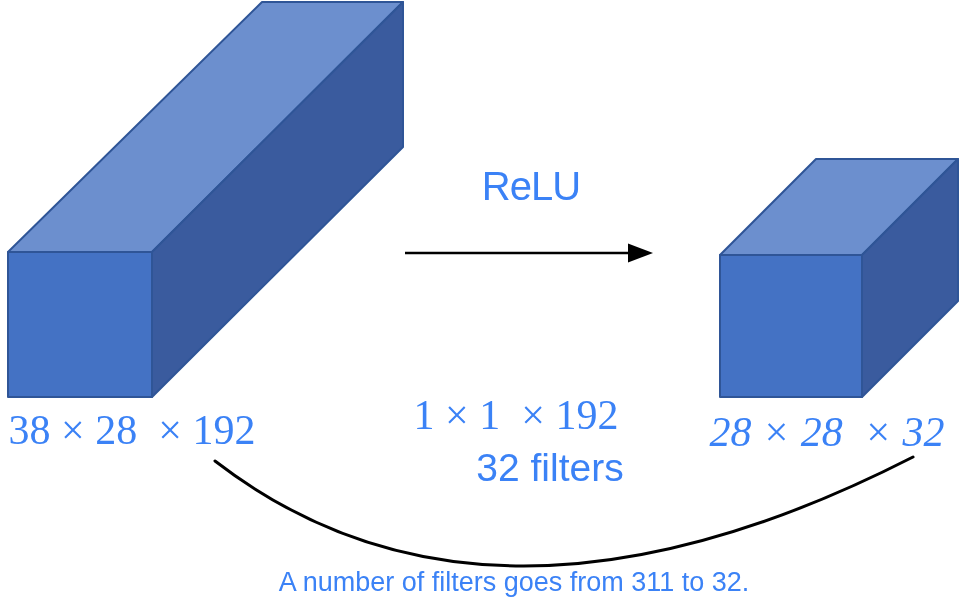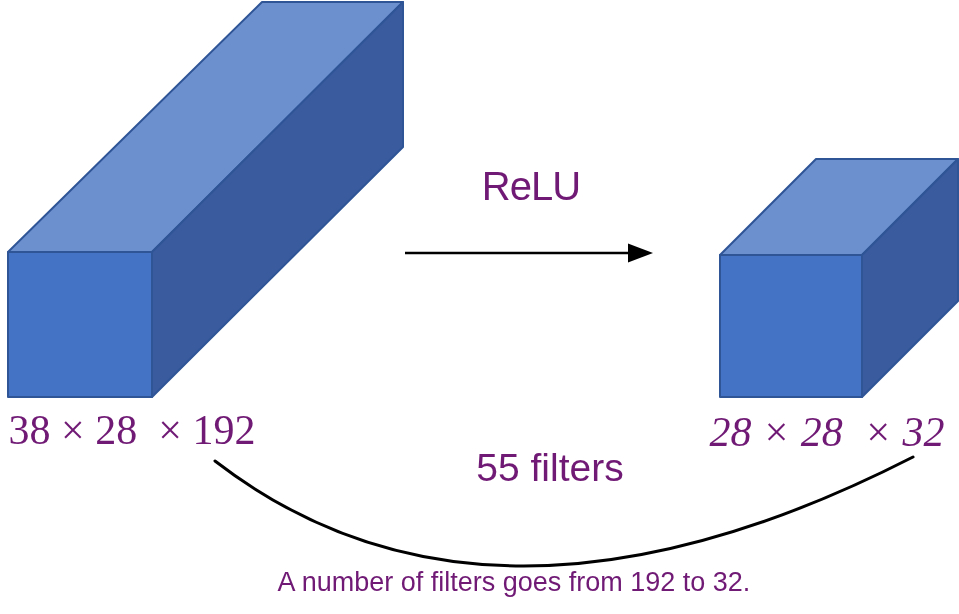--- a/index.html
+++ b/index.html
@@ -13,21 +13,21 @@
   }
   #shapes {
     position: absolute;
     left: 0; top: 0;
     width: 959px; height: 614px;
   }
   .label {
     position: absolute;
     transform: translateX(-50%);
     white-space: pre;
-    color: #701a75;
+    color: #3b82f6;
     line-height: 1;
   }
   .serif-label {
     font-family: "Liberation Serif", "DejaVu Serif", serif;
   }
   .sans-label {
     font-family: "Liberation Sans", "DejaVu Sans", sans-serif;
   }
   .relu-label    { left: 531px; top: 166px; font-size: 40px; letter-spacing: -1px; }
   .conv-label    { left: 538px; top: 278px; font-size: 43px; }
@@ -60,22 +60,23 @@
       <line x1="405" y1="253" x2="631" y2="253" stroke-width="2.5" stroke="#000000"></line>
       <polygon points="653,253 628,243.5 628,262.5" fill="#000000"></polygon>
     </g>
 
     <path d="M 215,461 Q 490,673 913,457" fill="none" stroke-width="3" stroke-linecap="round" stroke="#000000"></path>
   </svg>
 
   <div class="label sans-label relu-label">ReLU</div>
 
 
+  <div class="label serif-label kernel-label">1 × 1  × 192</div>
 
-  <div class="label sans-label filters-label">55 filters</div>
+  <div class="label sans-label filters-label">32 filters</div>
 
   <div class="label serif-label input-dims">38 × 28  × 192</div>
 
   <div class="label serif-label output-dims">28 × 28  × 32</div>
 
-  <div class="label sans-label caption-label">A number of filters goes from 192 to 32.</div>
+  <div class="label sans-label caption-label">A number of filters goes from 311 to 32.</div>
 
 </div>
 
 </body></html>

